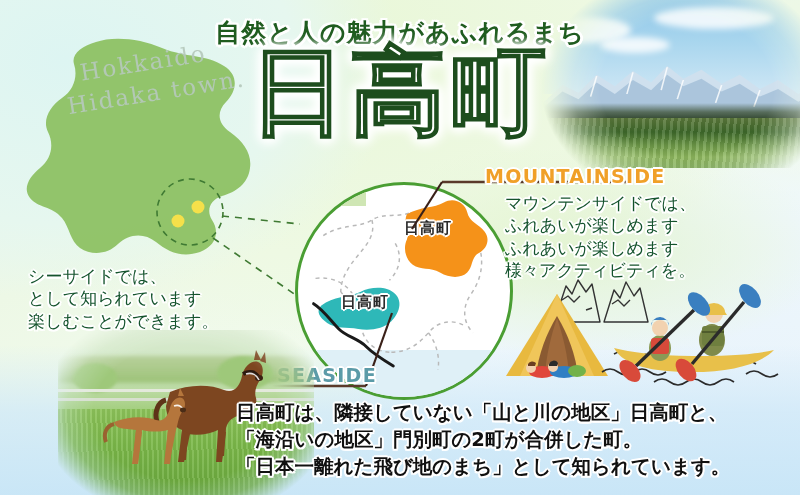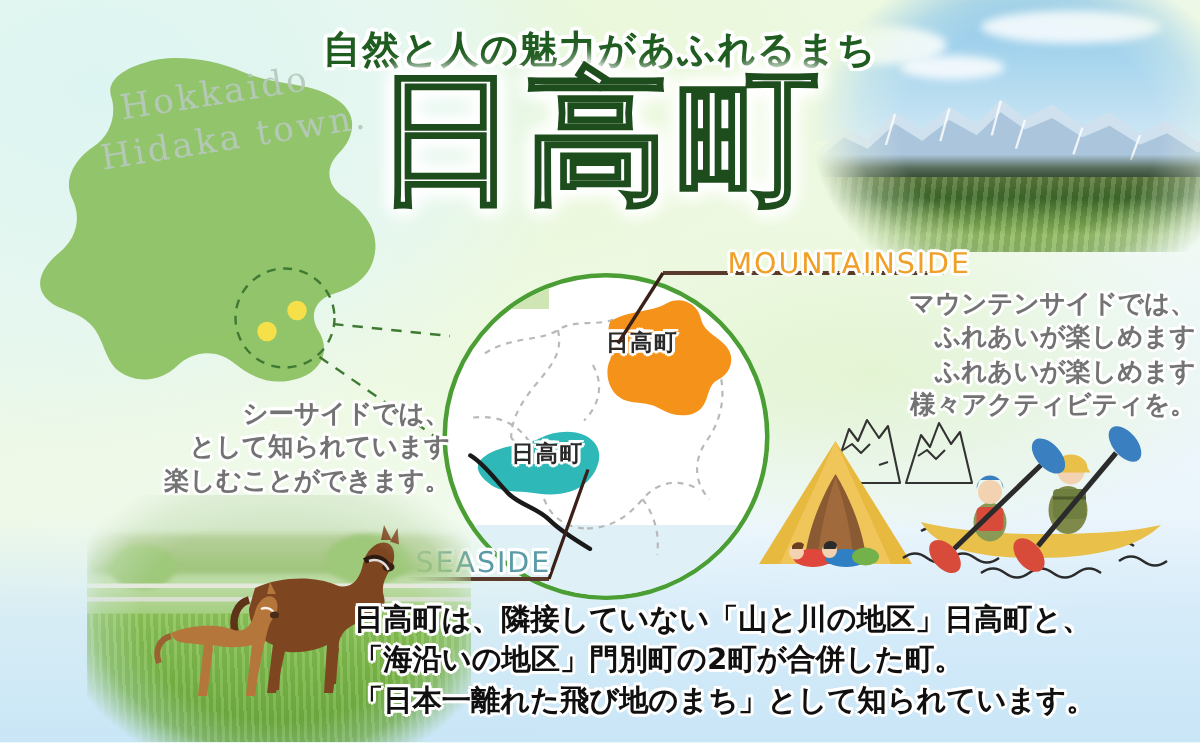--- a/index.html
+++ b/index.html
@@ -106,31 +106,31 @@
     border-radius:50%; background:#fff; border:3px solid #4a9e33;
     overflow:hidden;
   }
   .zc-sea { position:absolute; left:-12%; bottom:-14%; width:130%; height:36%;
             background:#dff0f7; }
   .zc-green-tl { position:absolute; left:-10%; top:-8%; width:42%; height:18%;
             background:#cfe6b4; }
 
   
   .side-label {
-    position:absolute; font-size:19px; font-weight:400; letter-spacing:1.3px;
+    position:absolute; font-size:19px; font-weight:700; letter-spacing:1.3px;
     text-shadow: -2px 0 #fff, 2px 0 #fff, 0 -2px #fff, 0 2px #fff,
                  -1.5px -1.5px #fff, 1.5px -1.5px #fff, -1.5px 1.5px #fff, 1.5px 1.5px #fff;
   }
   .lbl-mountain { left:485px; top:165px; color:#f0a028; }
   .lbl-seaside  { left:277px; top:364px; color:#5b9ba8; }
 
   
   .desc {
-    position:absolute; font-size:17px; font-weight:700; color:#737373;
-    line-height:1.32; text-align:right;
+    position:absolute; font-size:17px; font-weight:400; color:#14532d;
+    line-height:1.32; text-align:left;
     text-shadow: -2px 0 #fff, 2px 0 #fff, 0 -2px #fff, 0 2px #fff,
                  -1.5px -1.5px #fff, 1.5px -1.5px #fff, -1.5px 1.5px #fff, 1.5px 1.5px #fff;
   }
   .desc-mountain { left:505px; top:192px; width:292px; }
   .desc-seaside  { left:28px;  top:265px; width:272px; }
 
   .bottom-text {
     position:absolute; left:236px; top:400px; width:560px;
     font-size:19.5px; font-weight:700; color:#101010; line-height:1.38; text-align:left;
     text-shadow: -2px 0 #fff, 2px 0 #fff, 0 -2px #fff, 0 2px #fff,

